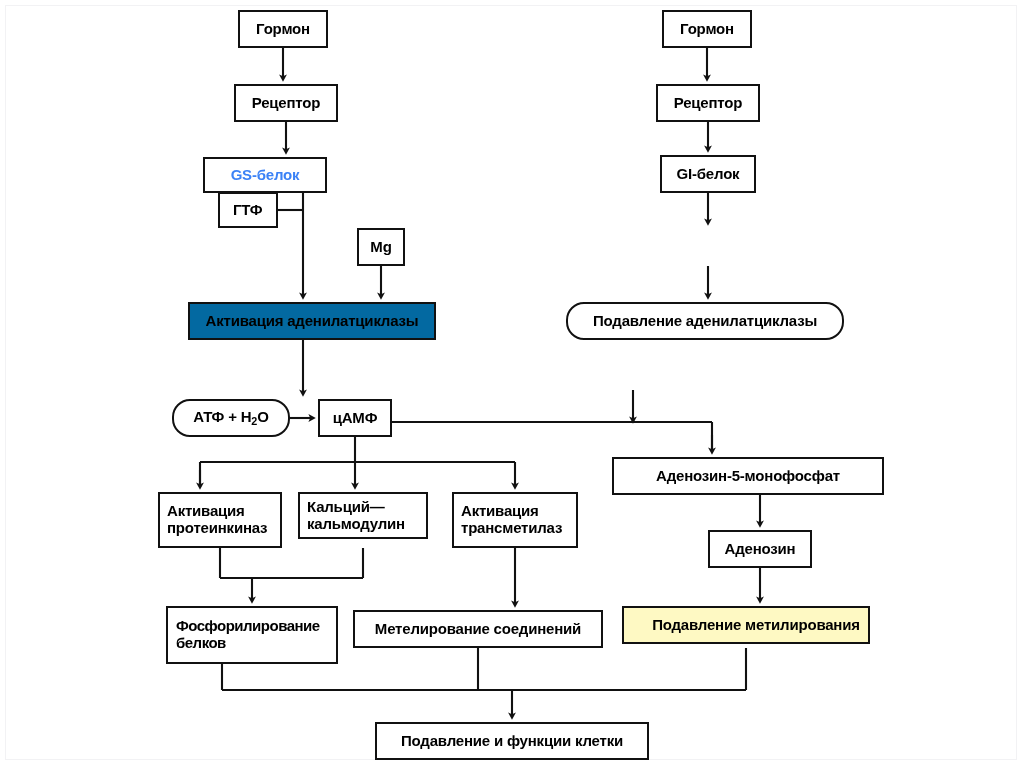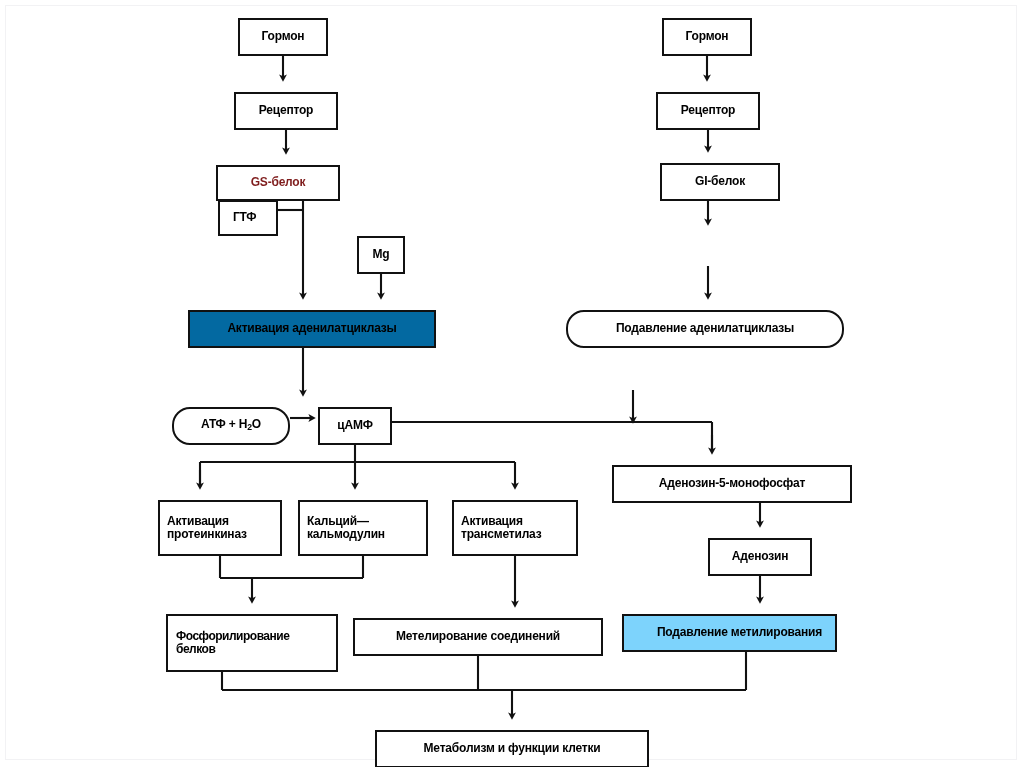--- a/index.html
+++ b/index.html
@@ -17,24 +17,23 @@
   #page-frame{
     position:absolute;left:5px;top:5px;width:1012px;height:755px;
     border:1px solid #f2f2f4;box-sizing:border-box;pointer-events:none;
   }
   svg#wires{position:absolute;left:0;top:0;width:1024px;height:767px;}
   .node{
     position:absolute;box-sizing:border-box;
     border:2px solid #111111;background:#ffffff;
     display:flex;align-items:center;justify-content:center;
     text-align:center;color:#000000;
-    font-size:12px;line-height:1.12;font-weight:600;
+    font-size:15px;line-height:1.12;font-weight:600;
     letter-spacing:-0.2px;
     padding:2px 4px;
-    margin-top:8px;
   }
   .node.left-align{justify-content:flex-start;text-align:left;padding-left:7px;}
   .node.tight{letter-spacing:-0.5px;}
   sub{font-size:0.72em;vertical-align:-0.28em;font-weight:600;}
 </style>
 </head>
 <body>
 
 <div id="page" style="background: rgb(255, 255, 255);">
 
@@ -92,73 +91,73 @@
 
     </g>
   </svg>
 
   <div class="node" style="left: 238px; top: 10px; width: 90px; height: 38px; border-color: rgb(17, 17, 17); color: rgb(0, 0, 0); background: rgb(255, 255, 255);">
       <span>Гормон</span>
     </div>
   <div class="node" style="left: 234px; top: 84px; width: 104px; height: 38px; border-color: rgb(17, 17, 17); color: rgb(0, 0, 0); background: rgb(255, 255, 255);">
       <span>Рецептор</span>
     </div>
-  <div class="node" style="left: 216px; top: 157px; width: 124px; height: 36px; z-index: 2; border-color: rgb(17, 17, 17); color: #7f1d1d; background: rgb(255, 255, 255);">
+  <div class="node" style="left: 203px; top: 157px; width: 124px; height: 36px; z-index: 2; border-color: rgb(17, 17, 17); color: #3b82f6; background: rgb(255, 255, 255);">
       <span>GS-белок</span>
     </div>
   <div class="node left-align" style="left: 218px; top: 192px; width: 60px; height: 36px; z-index: 3; border-color: rgb(17, 17, 17); color: rgb(0, 0, 0); background: rgb(255, 255, 255); padding-left: 13px;">
       <span>ГТФ</span>
     </div>
   <div class="node" style="left: 357px; top: 228px; width: 48px; height: 38px; border-color: rgb(17, 17, 17); color: rgb(0, 0, 0); background: rgb(255, 255, 255);">
       <span>Mg</span>
     </div>
   <div class="node" style="left: 188px; top: 302px; width: 248px; height: 38px; border-color: rgb(17, 17, 17); color: rgb(0, 0, 0); background: #0369a1;">
       <span>Активация аденилатциклазы</span>
     </div>
   <div class="node" style="left: 172px; top: 399px; width: 118px; height: 38px; border-color: rgb(17, 17, 17); color: rgb(0, 0, 0); background: rgb(255, 255, 255); border-radius: 18px;">
       <span>АТФ + H<sub>2</sub>O</span>
     </div>
   <div class="node" style="left: 318px; top: 399px; width: 74px; height: 38px; border-color: rgb(17, 17, 17); color: rgb(0, 0, 0); background: rgb(255, 255, 255);">
       <span>цАМФ</span>
     </div>
   <div class="node left-align" style="left: 158px; top: 492px; width: 124px; height: 56px; border-color: rgb(17, 17, 17); color: rgb(0, 0, 0); background: rgb(255, 255, 255);">
       <span>Активация<br>протеинкиназ</span>
     </div>
-  <div class="node left-align" style="left: 298px; top: 492px; width: 130px; height: 56px; border-color: rgb(17, 17, 17); color: rgb(0, 0, 0); background: rgb(255, 255, 255);">
+  <div class="node left-align" style="left: 298px; top: 492px; width: 130px; height: 47px; border-color: rgb(17, 17, 17); color: rgb(0, 0, 0); background: rgb(255, 255, 255);">
       <span>Кальций—<br>кальмодулин</span>
     </div>
   <div class="node left-align" style="left: 452px; top: 492px; width: 126px; height: 56px; border-color: rgb(17, 17, 17); color: rgb(0, 0, 0); background: rgb(255, 255, 255);">
       <span>Активация<br>трансметилаз</span>
     </div>
   <div class="node left-align tight" style="left: 166px; top: 606px; width: 172px; height: 58px; border-color: rgb(17, 17, 17); color: rgb(0, 0, 0); background: rgb(255, 255, 255); padding-left: 8px;">
       <span>Фосфорилирование<br>белков</span>
     </div>
   <div class="node" style="left: 353px; top: 610px; width: 250px; height: 38px; border-color: rgb(17, 17, 17); color: rgb(0, 0, 0); background: rgb(255, 255, 255);">
       <span>Метелирование соединений</span>
     </div>
 
   <div class="node" style="left: 662px; top: 10px; width: 90px; height: 38px; border-color: rgb(17, 17, 17); color: rgb(0, 0, 0); background: rgb(255, 255, 255);">
       <span>Гормон</span>
     </div>
   <div class="node" style="left: 656px; top: 84px; width: 104px; height: 38px; border-color: rgb(17, 17, 17); color: rgb(0, 0, 0); background: rgb(255, 255, 255);">
       <span>Рецептор</span>
     </div>
-  <div class="node" style="left: 660px; top: 155px; width: 120px; height: 38px; border-color: rgb(17, 17, 17); color: rgb(0, 0, 0); background: rgb(255, 255, 255);">
+  <div class="node" style="left: 660px; top: 155px; width: 96px; height: 38px; border-color: rgb(17, 17, 17); color: rgb(0, 0, 0); background: rgb(255, 255, 255);">
       <span>GI-белок</span>
     </div>
   <div class="node" style="left: 566px; top: 302px; width: 278px; height: 38px; border-color: rgb(17, 17, 17); color: rgb(0, 0, 0); background: rgb(255, 255, 255); border-radius: 18px;">
       <span>Подавление аденилатциклазы</span>
     </div>
-  <div class="node" style="left: 612px; top: 457px; width: 240px; height: 38px; border-color: rgb(17, 17, 17); color: rgb(0, 0, 0); background: rgb(255, 255, 255);">
+  <div class="node" style="left: 612px; top: 457px; width: 272px; height: 38px; border-color: rgb(17, 17, 17); color: rgb(0, 0, 0); background: rgb(255, 255, 255);">
       <span>Аденозин-5-монофосфат</span>
     </div>
   <div class="node" style="left: 708px; top: 530px; width: 104px; height: 38px; border-color: rgb(17, 17, 17); color: rgb(0, 0, 0); background: rgb(255, 255, 255);">
       <span>Аденозин</span>
     </div>
-  <div class="node" style="left: 622px; top: 606px; width: 215px; height: 38px; border-color: rgb(17, 17, 17); color: rgb(0, 0, 0); background: #7dd3fc; padding-left: 24px;">
+  <div class="node" style="left: 622px; top: 606px; width: 248px; height: 38px; border-color: rgb(17, 17, 17); color: rgb(0, 0, 0); background: #fef9c3; padding-left: 24px;">
       <span>Подавление метилирования</span>
     </div>
 
   <div class="node" style="left: 375px; top: 722px; width: 274px; height: 38px; border-color: rgb(17, 17, 17); color: rgb(0, 0, 0); background: rgb(255, 255, 255);">
-      <span>Метаболизм и функции клетки</span>
+      <span>Подавление и функции клетки</span>
     </div>
 
 </div>
 
 </body></html>

